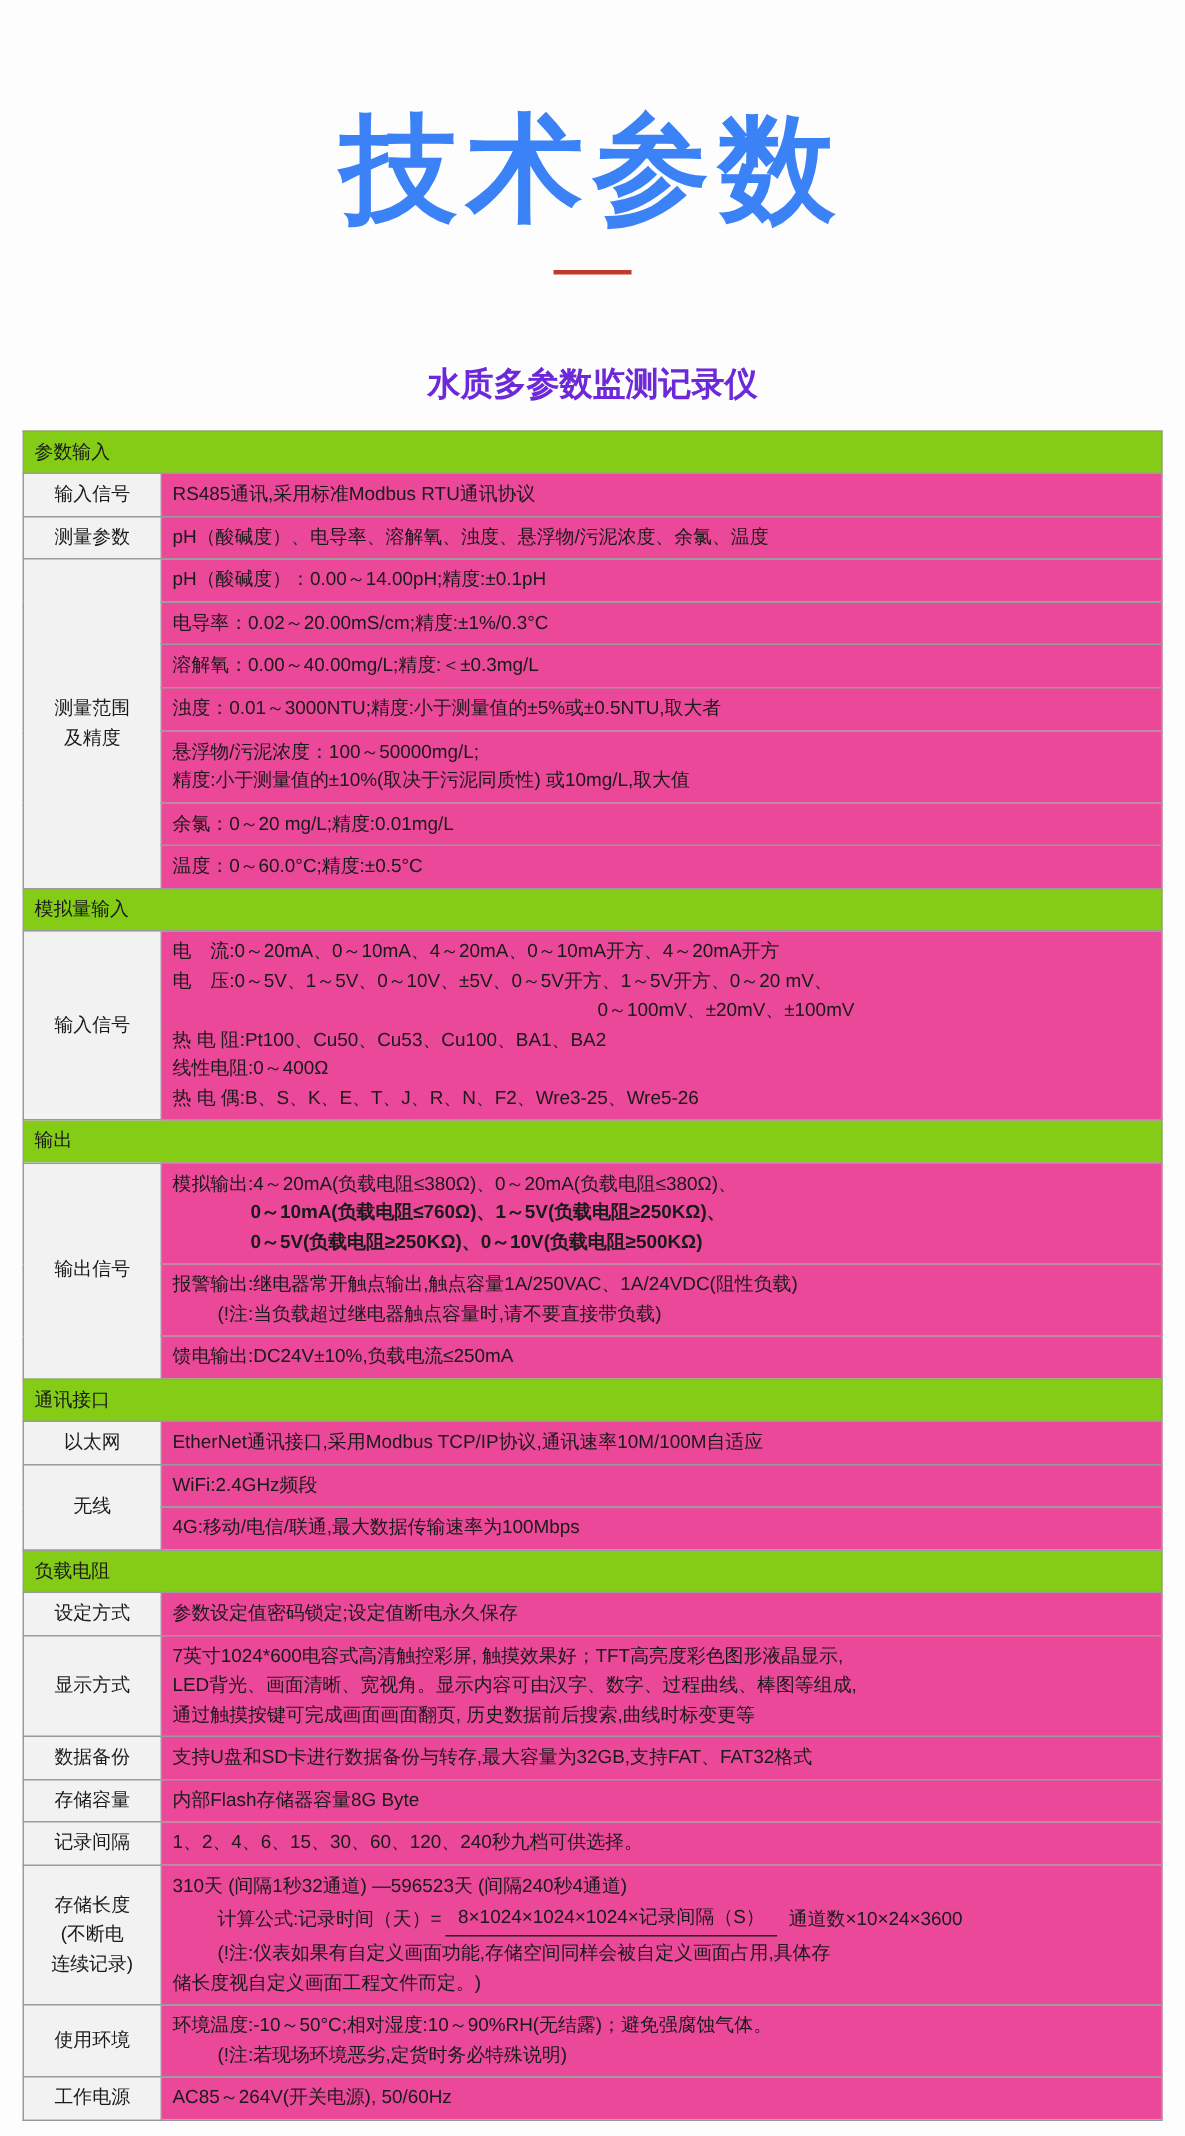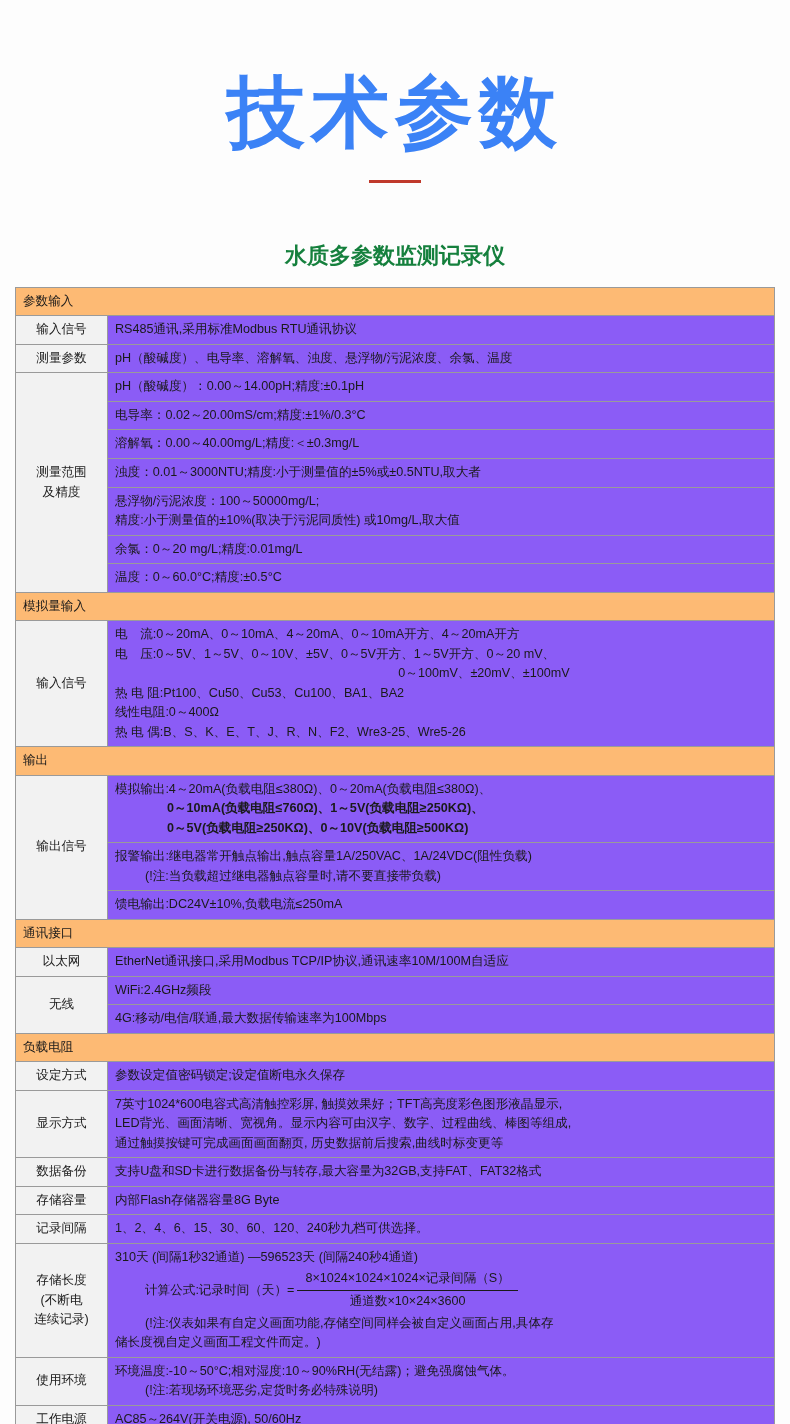--- a/index.html
+++ b/index.html
@@ -24,21 +24,21 @@
     margin:0;
   }
   .hero-rule{
     width:52px;height:3px;background:#c0392b;
     margin:26px auto 0 auto;
   }
   .subtitle{
     text-align:center;
     font-size:22px;
     font-weight:bold;
-    color:#15803d;
+    color:#6d28d9;
     margin:58px 0 16px 0;
   }
 
   table.spec{
     border-collapse:collapse;
     width:760px;
     margin:0 auto;
     table-layout:fixed;
     background:#fff;
   }
@@ -51,43 +51,43 @@
     color:#1a1a1a;
     word-break:break-word;
   }
   td.label{
     width:92px;
     text-align:center;
     background:#f2f2f2;
     margin-top:36px;
   }
   td.section{
-    background:#fdba74;
+    background:#84cc16;
     text-align:left;
     padding-left:10px;
   }
   td.val{
     text-align:left;
-    background:#8b5cf6;
+    background:#ec4899;
   }
   .ml{display:block;}
   .indent1{padding-left:52px;font-weight:bold;}
   .indent2{padding-left:86px;text-align:center;}
   .indent3{padding-left:30px;}
 
   
   .formula{
     display:inline-flex;
     align-items:center;
     vertical-align:middle;
     font-size:12.6px;
   }
   .frac{
     display:inline-flex;
-    flex-direction:column;
+    flex-direction:row;
     text-align:center;
     vertical-align:middle;
     margin-left:3px;
   }
   .frac .num{padding:0 8px 1px 8px;border-bottom:1px solid #1a1a1a;}
   .frac .den{padding:1px 8px 0 8px;}
   .formula-row{padding-top:2px;padding-bottom:2px;}
 </style>
 </head>
 <body>

